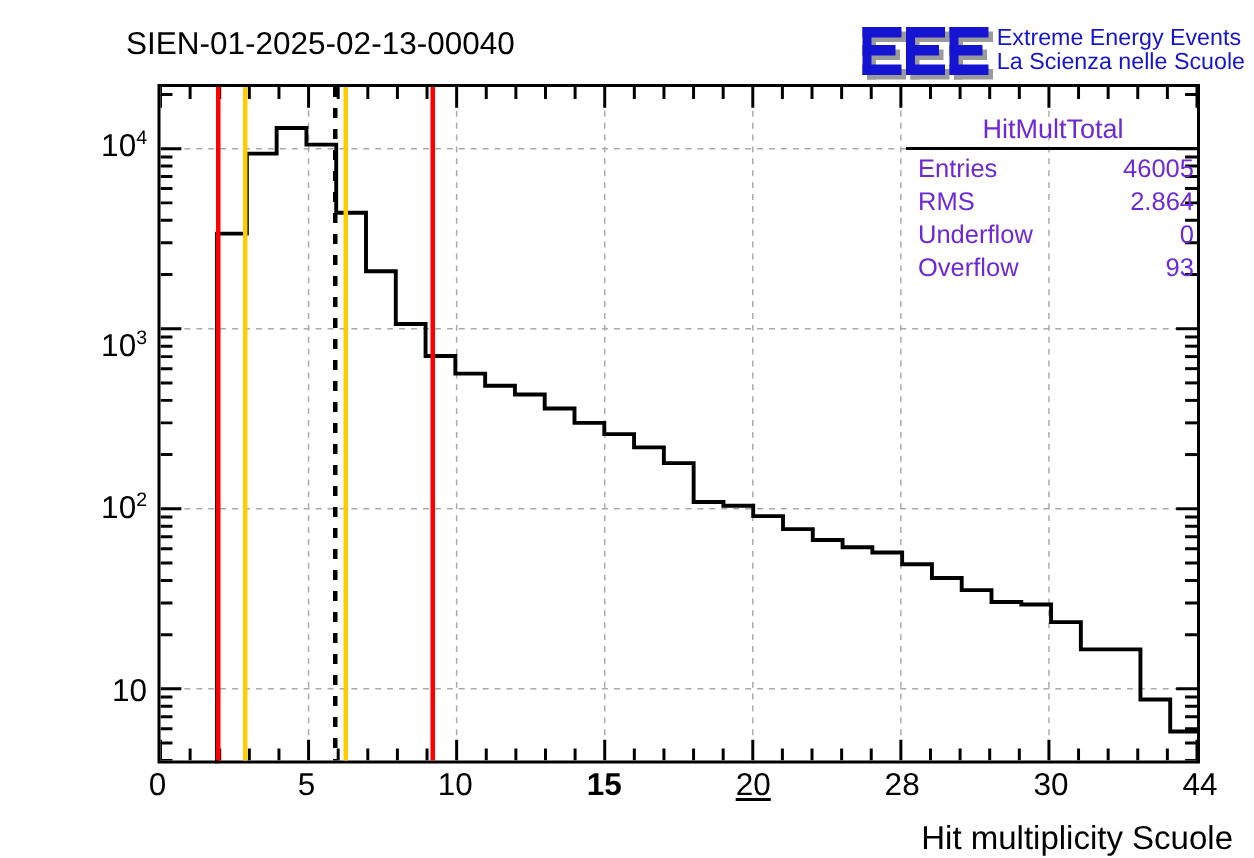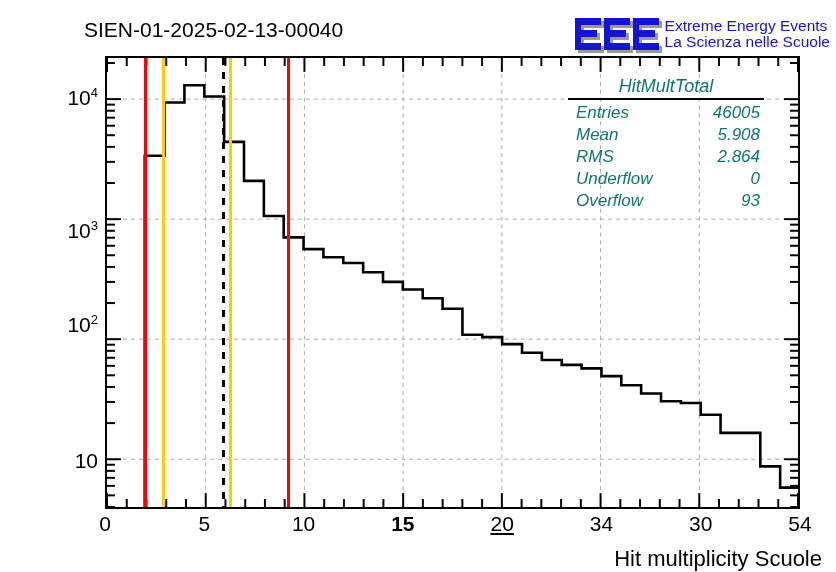--- a/index.html
+++ b/index.html
@@ -37,22 +37,22 @@
   .ylab{position:absolute;right:0;text-align:left;font-size:21px;color:#000;
         white-space:nowrap;transform:translateY(-50%);}
   .ylab sup{font-size:13px;vertical-align:super;}
   #ylabels{position:absolute;left:18px;top:44px;width:80px;height:453px;}
   #xlabels{position:absolute;left:0;top:500px;width:836px;height:30px;}
   .xlab{position:absolute;font-size:21px;color:#000;transform:translateX(-50%);}
   #xtitle{position:absolute;right:14px;top:534px;font-size:22px;color:#000;
           white-space:nowrap;}
 
   
-  #stats{position:absolute;left:568px;top:64px;width:196px;
-         font-size:17px;color:#0f766e;background:transparent;font-style:italic;}
+  #stats{position:absolute;left:604px;top:64px;width:196px;
+         font-size:17px;color:#6d28d9;background:transparent;}
   #stats-title{text-align:center;border-bottom:2px solid #000;
                padding-bottom:1px;margin-bottom:2px;font-size:18px;}
   .stat-row{display:flex;justify-content:space-between;line-height:1.30;text-align:right;}
   .stat-row .k{padding-left:8px;}
   .stat-row .v{padding-right:4px;}
 
   
   .vline{position:absolute;width:3px;top:46px;height:449px;}
   .vline.dashed{width:3px;background:repeating-linear-gradient(
       to bottom,#000 0 7px,transparent 7px 14px);}
@@ -110,21 +110,21 @@
       </div>
     </div>
     <div id="logo-text">
       <span>Extreme Energy Events</span>
       <span>La Scienza nelle Scuole</span>
     </div>
   </div>
 
   <div id="ylabels">
       <div class="ylab" style="top: 404.805px;">10</div>
-      <div class="ylab" style="top: 268px;">10<sup>2</sup></div>
+      <div class="ylab" style="top: 282px;">10<sup>2</sup></div>
       <div class="ylab" style="top: 174px;">10<sup>3</sup></div>
       <div class="ylab" style="top: 41.4712px;">10<sup>4</sup></div>
     </div>
 
   <div id="frame">
     <svg id="grid" viewBox="0 0 695 453" preserveAspectRatio="none">
         <line x1="99.28571428571428" y1="0" x2="99.28571428571428" y2="453" stroke="#aaaaaa" stroke-width="1" stroke-dasharray="4,4"></line>
         <line x1="198.57142857142856" y1="0" x2="198.57142857142856" y2="453" stroke="#aaaaaa" stroke-width="1" stroke-dasharray="4,4"></line>
         <line x1="297.85714285714283" y1="0" x2="297.85714285714283" y2="453" stroke="#aaaaaa" stroke-width="1" stroke-dasharray="4,4"></line>
         <line x1="397.1428571428571" y1="0" x2="397.1428571428571" y2="453" stroke="#aaaaaa" stroke-width="1" stroke-dasharray="4,4"></line>
@@ -290,36 +290,32 @@
       <div class="vline" style="left: 229.497px; background: rgb(255, 204, 0);"></div>
       <div class="vline" style="left: 286.686px; background: rgb(255, 0, 0);"></div>
     </div>
 
   <div id="xlabels">
       <div class="xlab" style="left: 105px;">0</div>
       <div class="xlab" style="left: 204.286px;">5</div>
       <div class="xlab" style="left: 303.571px;">10</div>
       <div class="xlab" style="left: 402.857px; font-weight: bold;">15</div>
       <div class="xlab" style="left: 502.143px; text-decoration: underline;">20</div>
-      <div class="xlab" style="left: 601.429px;">34</div>
+      <div class="xlab" style="left: 601.429px;">28</div>
       <div class="xlab" style="left: 700.714px;">30</div>
-      <div class="xlab" style="left: 800px;">54</div>
+      <div class="xlab" style="left: 800px;">44</div>
     </div>
   <div id="xtitle">Hit multiplicity Scuole</div>
 
   <div id="stats">
     <div id="stats-title">HitMultTotal</div>
     <div id="stats-rows">
         <div class="stat-row">
           <span class="k">Entries</span>
           <span class="v">46005</span>
-        </div>
-        <div class="stat-row">
-          <span class="k">Mean</span>
-          <span class="v">5.908</span>
         </div>
         <div class="stat-row">
           <span class="k">RMS</span>
           <span class="v">2.864</span>
         </div>
         <div class="stat-row">
           <span class="k">Underflow</span>
           <span class="v">0</span>
         </div>
         <div class="stat-row">

